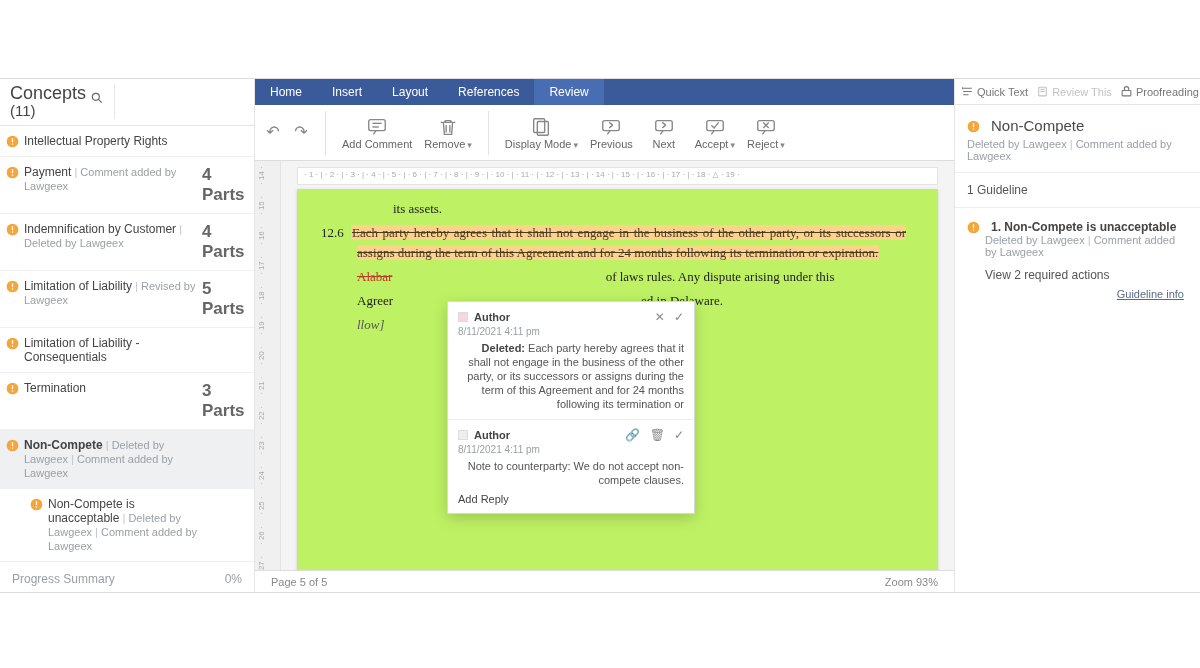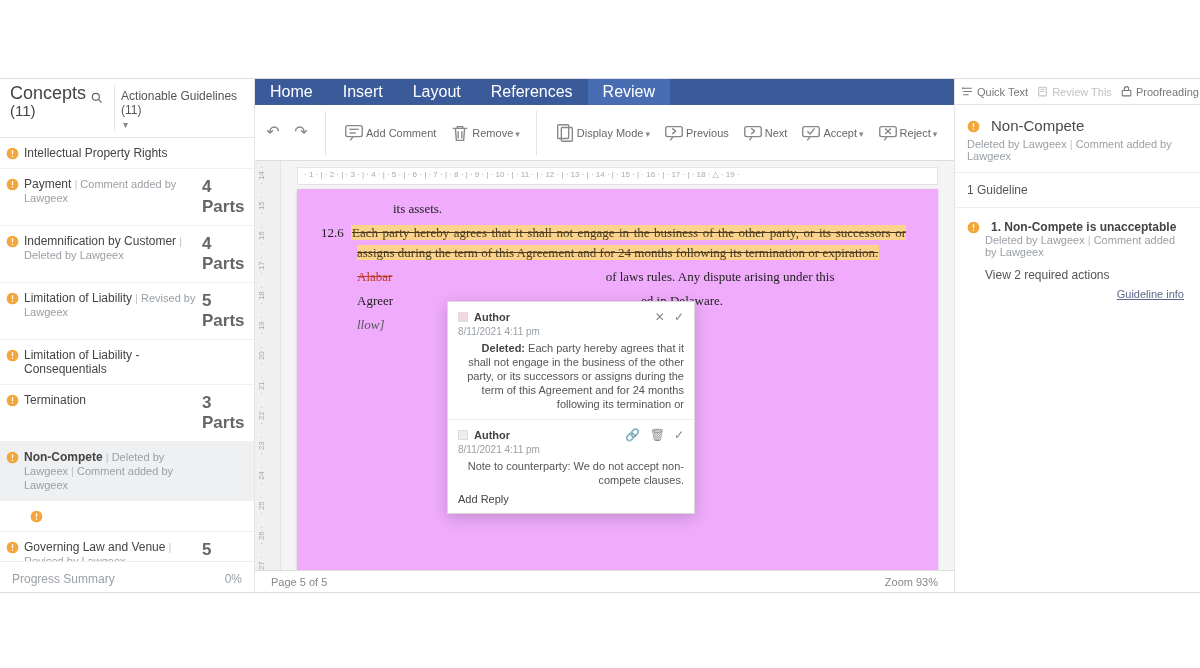--- a/index.html
+++ b/index.html
@@ -24,36 +24,36 @@
   .warn svg { width:13px; height:13px; display:block;}
   .ci-body { flex:1; }
   .ci-name { color:#444; }
   li.sel .ci-name { font-weight:600; }
   .ci-meta, .meta { color:#9aa0a6; font-size:11px; }
   .ci-meta::before, .meta-sep::before { content:" | "; color:#c0c3c7;}
   .parts { flex:0 0 44px; text-align:left; color:#666; font-weight:600; font-size:17px; align-self:center;}
   .progress-row { display:flex; justify-content:space-between; padding:10px 12px 6px; color:#9aa0a6; font-size:12px; border-top:1px solid #eee;}
   
   .center { flex:1; display:flex; flex-direction:column; background:#fff; min-width:0;}
-  .menubar { height:26px; background:#3a5a9a; color:#fff; display:flex; align-items:stretch; font-size:16px;}
+  .menubar { height:26px; background:#3a5a9a; color:#fff; display:flex; align-items:stretch; font-size:12px;}
   .menubar .mi { padding:0 15px; display:flex; align-items:center; cursor:pointer;}
   .menubar .mi.active { background:#496db3;}
   .ribbon { height:56px; border-bottom:1px solid #ddd; display:flex; align-items:center; padding:0 10px 0 4px; gap:0;}
   .undo, .redo { width:22px; height:22px; margin:0 3px; color:#888; font-size:16px; text-align:center; cursor:pointer;}
   .rsep { width:1px; height:44px; background:#e2e2e2; margin:0 10px;}
-  .rb { display:flex; align-items:center; font-size:11px; color:#666; cursor:pointer; min-width:50px; padding:0 6px;}
+  .rb { display:flex; flex-direction:column; align-items:center; font-size:11px; color:#666; cursor:pointer; min-width:50px; padding:0 6px;}
   .rb .ic { width:24px; height:22px; color:#888; }
   .rb .ic svg { width:24px; height:22px;}
   .caret { font-size:9px; margin-left:2px; color:#888;}
   .doc-wrap { flex:1; background:#f4f4f4; position:relative; overflow:hidden; display:flex;}
   .vruler { width:26px; background:#f0f0f0; border-right:1px solid #e3e3e3; position:relative; font-size:8px; color:#aaa;}
   .vruler div { position:absolute; left:2px; transform:rotate(-90deg); transform-origin:left top; white-space:nowrap;}
   .doc-scroll { flex:1; position:relative;}
   .hruler { height:18px; margin:6px 16px 0; background:#fff; border:1px solid #e3e3e3; font-size:8px; color:#aaa; padding:2px 6px; white-space:nowrap; overflow:hidden;}
-  .page { margin:4px 16px 0; background:#f0abfc; box-shadow:0 1px 3px rgba(0,0,0,0.15); height:460px; padding:10px 32px 10px 60px; position:relative; font-family:"Times New Roman", serif; font-size:13px; color:#222;}
+  .page { margin:4px 16px 0; background:#bef264; box-shadow:0 1px 3px rgba(0,0,0,0.15); height:460px; padding:10px 32px 10px 60px; position:relative; font-family:"Times New Roman", serif; font-size:13px; color:#222;}
   .page p { margin:0 0 4px; line-height:20px; text-align:justify;}
   .num { display:inline-block; width:30px; margin-left:-36px;}
   .strike { text-decoration:line-through; background:#fbd38d; color:#4a3b1f; padding:0 1px;}
   .dred { color:#c0392b; text-decoration:line-through;}
   .sig { font-style:italic; color:#555; margin-top:20px; margin-left:140px;}
   .popup { position:absolute; left:150px; top:112px; width:248px; background:#fff; border:1px solid #d8d8d8; box-shadow:0 4px 14px rgba(0,0,0,0.18); font-family:"Segoe UI",Arial,sans-serif; font-size:11px; color:#555;}
   .pop-sec { padding:8px 10px; border-bottom:1px solid #eee;}
   .pop-sec:last-child{border-bottom:none;}
   .pop-hdr { display:flex; align-items:center; margin-bottom:2px;}
   .sq { width:10px; height:10px; margin-right:6px; border:1px solid #ddd; background:#f7d7de;}
@@ -96,23 +96,20 @@
           <span>Concepts</span>
           <small>(11)</small>
         </div>
         <div class="search-trigger">
           <svg viewBox="0 0 24 24" width="14" height="14" fill="none" stroke="currentColor" stroke-width="2">
               <circle cx="10" cy="10" r="6"></circle>
               <line x1="20" y1="20" x2="14.5" y2="14.5"></line>
             </svg>
         </div>
         <div class="vsep"></div>
-        <div class="ag-dd">
-          <span>Actionable Guidelines (11)</span><br><span class="chev">▾</span>
-        </div>
       </div>
       <ul class="cl" id="concept-list">
           <li>
             <span class="warn">
               <svg viewBox="0 0 20 20">
                 <circle cx="10" cy="10" r="9" fill="#f2a63b"></circle>
                 <rect x="9" y="5" width="2" height="6" fill="#fff"></rect>
                 <rect x="9" y="13" width="2" height="2" fill="#fff"></rect>
               </svg>
             </span>
@@ -186,20 +183,21 @@
             <span class="parts"></span>
           </li>
           <li class="sub">
             <span class="warn">
               <svg viewBox="0 0 20 20">
                 <circle cx="10" cy="10" r="9" fill="#f2a63b"></circle>
                 <rect x="9" y="5" width="2" height="6" fill="#fff"></rect>
                 <rect x="9" y="13" width="2" height="2" fill="#fff"></rect>
               </svg>
             </span>
+            <div class="ci-body"><span class="ci-name">Non-Compete is unacceptable</span><span class="ci-meta">Deleted by Lawgeex</span><span class="ci-meta">Comment added by Lawgeex</span></div>
             <span class="parts"></span>
           </li>
           <li>
             <span class="warn">
               <svg viewBox="0 0 20 20">
                 <circle cx="10" cy="10" r="9" fill="#f2a63b"></circle>
                 <rect x="9" y="5" width="2" height="6" fill="#fff"></rect>
                 <rect x="9" y="13" width="2" height="2" fill="#fff"></rect>
               </svg>
             </span>

